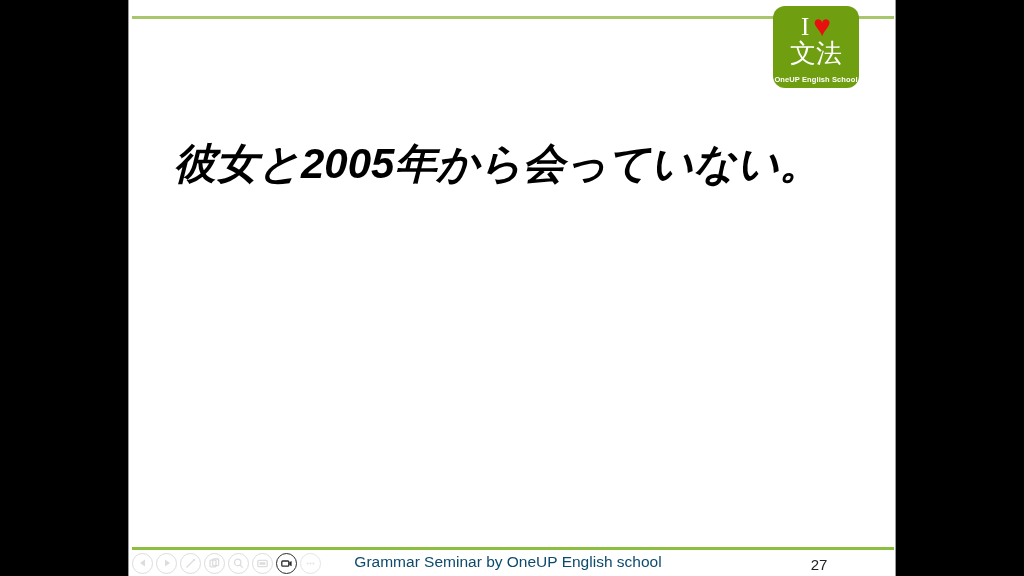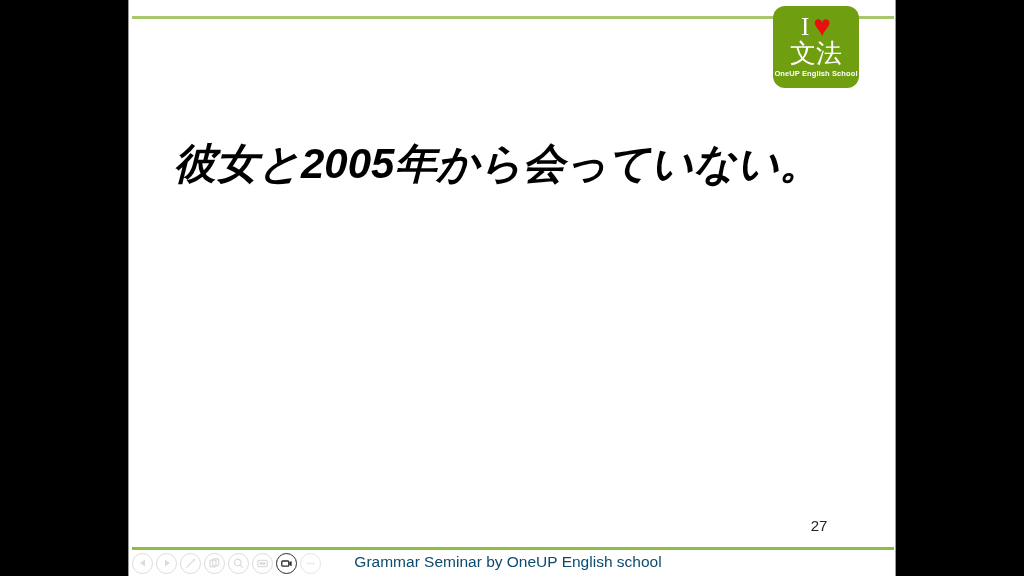--- a/index.html
+++ b/index.html
@@ -102,21 +102,21 @@
     line-height: 28px;
     letter-spacing: 0px;
     font-weight: 400;
     margin-top: -1px;
   }
   #logo .logo-sub {
     color: #ffffff;
     font-size: 7.5px;
     line-height: 10px;
     font-weight: 700;
-    margin-top: 2px;
+    margin-top: 8px;
     letter-spacing: 0.1px;
   }
 
   
   #main-text {
     position: absolute;
     left: 45px;
     top: 137px;
     width: 700px;
     color: #000000;
@@ -125,21 +125,21 @@
     font-weight: 600;
     letter-spacing: 0px;
     white-space: nowrap;
     font-style: italic;
   }
 
   
   #page-number {
     position: absolute;
     left: 660px;
-    top: 517px;
+    top: 556px;
     width: 60px;
     text-align: center;
     color: #222222;
     font-size: 15px;
     line-height: 17px;
   }
 
   
   #footer-caption {
     position: absolute;

